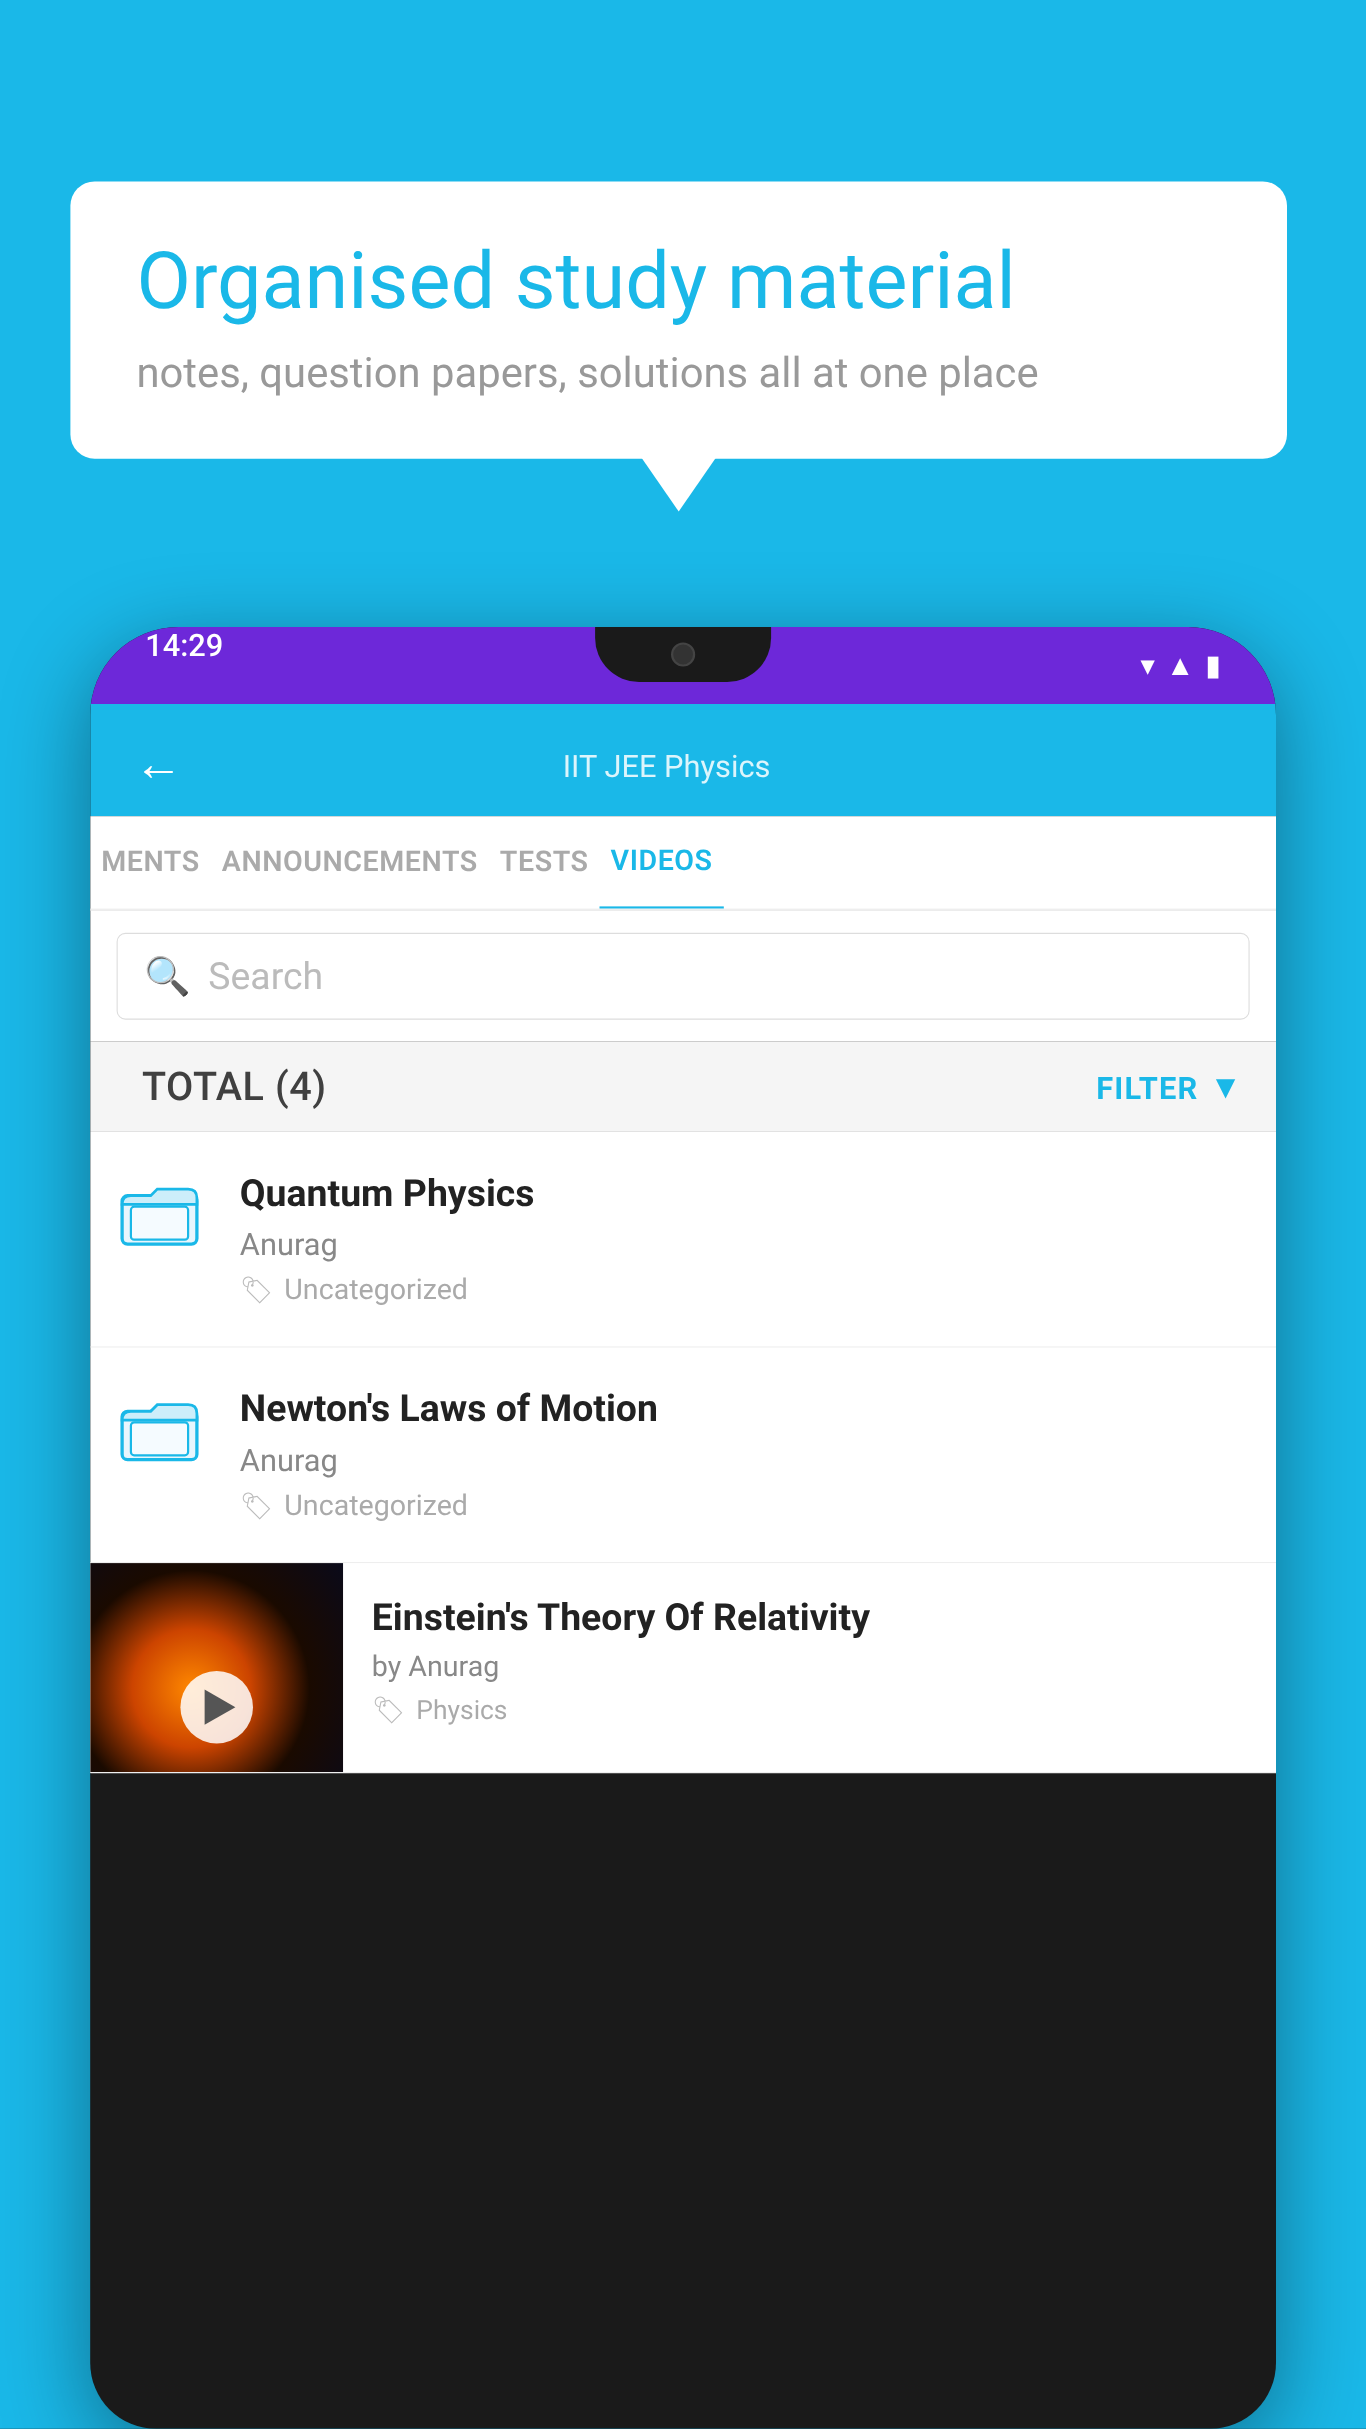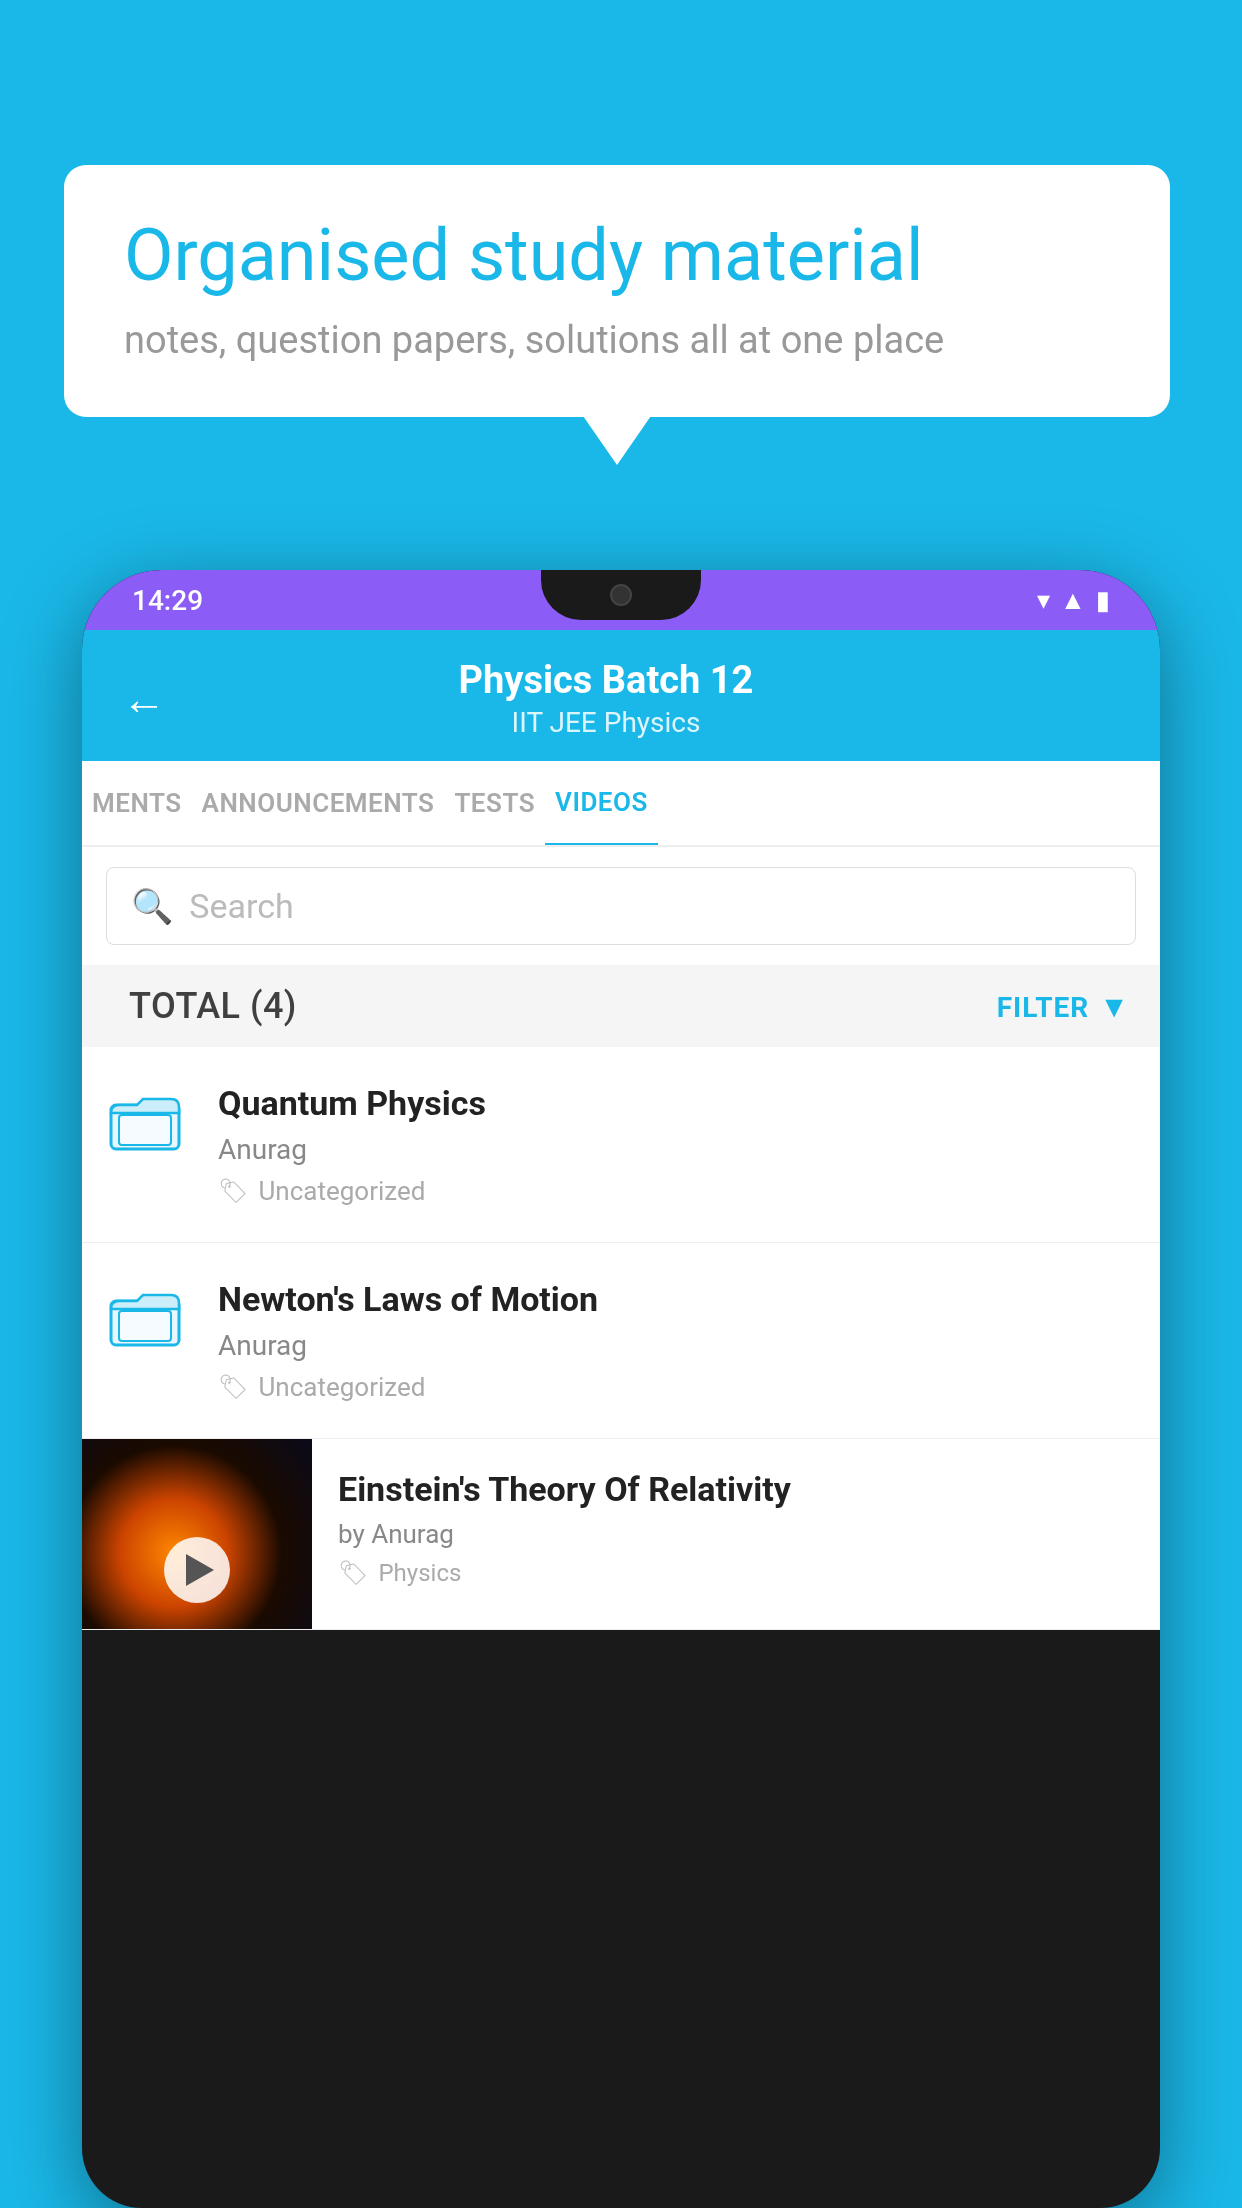--- a/index.html
+++ b/index.html
@@ -59,25 +59,24 @@
       right: 82px;
       bottom: 0;
       background: #1a1a1a;
       border-radius: 80px 80px 60px 60px;
       overflow: hidden;
       box-shadow: 0 20px 80px rgba(0,0,0,0.4);
     }
 
     
     .phone-top-bar {
-      background: #8b5cf6;
-      height: 60px;
+      background: #6d28d9;
+      height: 70px;
       position: relative;
       display: flex;
-      align-items: center;
       justify-content: space-between;
       padding: 0 50px;
     }
 
     .status-time {
       color: white;
       font-size: 28px;
       font-weight: 500;
     }
 
@@ -378,21 +377,20 @@
     <div class="status-icons">
       <span class="wifi-icon">▾</span>
       <span class="signal-icon">▲</span>
       <span class="battery-icon">▮</span>
     </div>
   </div>
 
   <div class="app-header">
     <span class="back-arrow">←</span>
     <div class="header-title-block">
-      <div class="header-title">Physics Batch 12</div>
       <div class="header-subtitle">IIT JEE   Physics</div>
     </div>
     <div style="width:74px;"></div>
   </div>
 
   <div class="tabs-bar">
     <div class="tab-item">MENTS</div>
     <div class="tab-item">ANNOUNCEMENTS</div>
     <div class="tab-item">TESTS</div>
     <div class="tab-item active">VIDEOS</div>

